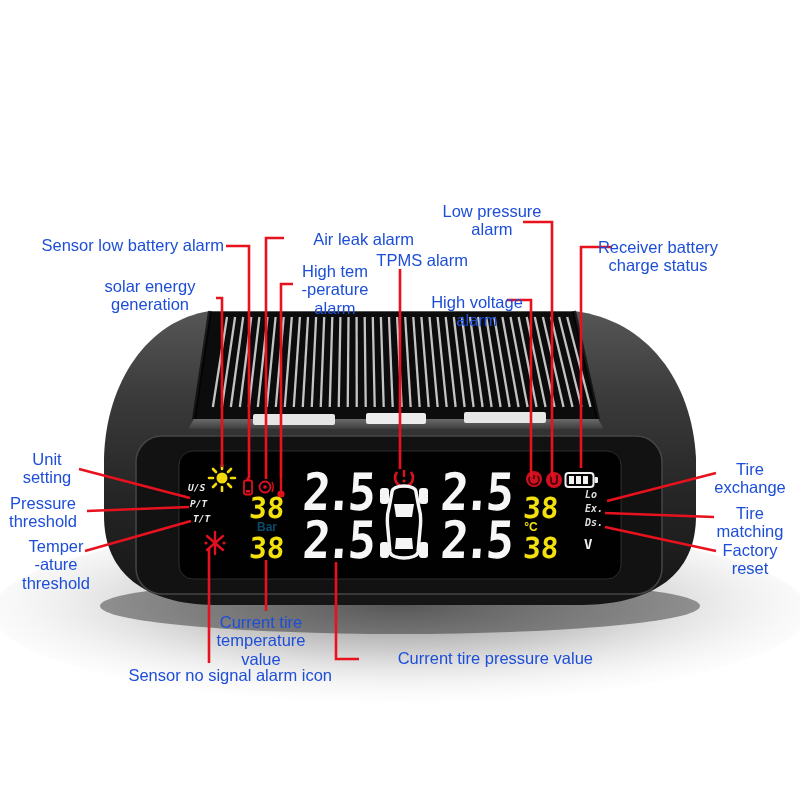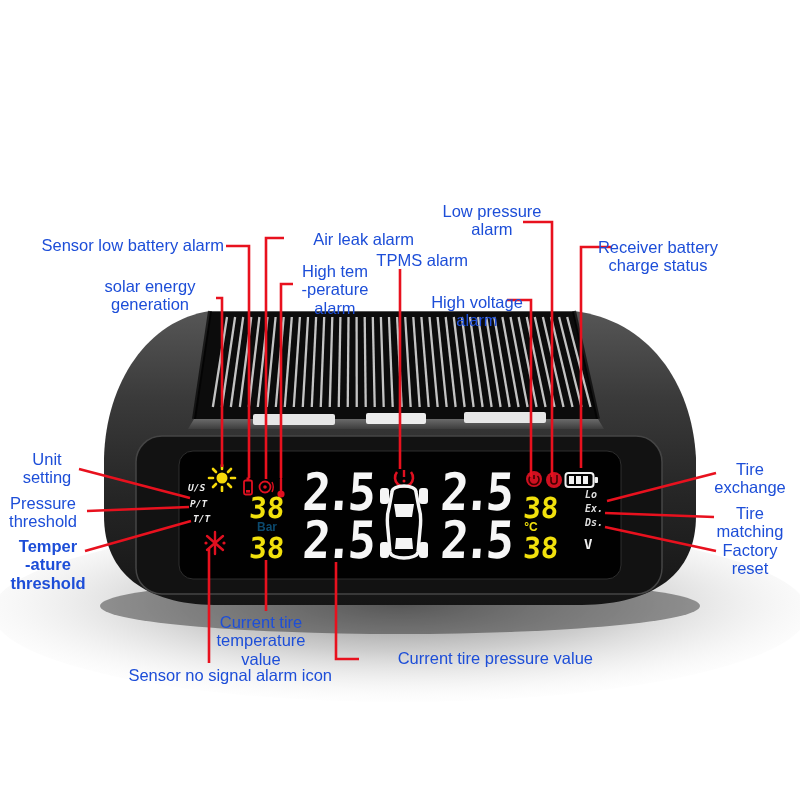--- a/index.html
+++ b/index.html
@@ -26,21 +26,21 @@
   #co-sensor-low-battery{left:12px;top:236px;width:212px;}
   #co-air-leak{left:284px;top:230px;width:130px;}
   #co-tpms{left:358px;top:251px;width:110px;}
   #co-high-temperature{left:292px;top:262px;width:86px;}
   #co-low-pressure{left:434px;top:202px;width:116px;}
   #co-high-voltage{left:422px;top:277px;width:110px;margin-top:16px;}
   #co-receiver-battery{left:588px;top:238px;width:140px;}
   #co-solar{left:84px;top:277px;width:132px;}
   #co-unit-setting{left:16px;top:450px;width:62px;}
   #co-pressure-threshold{left:0px;top:494px;width:86px;text-align:center;}
-  #co-temperature-threshold{left:6px;top:537px;width:84px;font-weight:bold;}
+  #co-temperature-threshold{left:14px;top:537px;width:84px;}
   #co-tire-exchange{left:710px;top:460px;width:80px;}
   #co-tire-matching{left:710px;top:504px;width:80px;}
   #co-factory-reset{left:712px;top:541px;width:76px;}
   #co-current-temperature{left:206px;top:613px;width:110px;}
   #co-current-pressure{left:363px;top:649px;width:230px;}
   #co-no-signal{left:92px;top:666px;width:240px;}
 </style>
 </head>
 <body>
 

